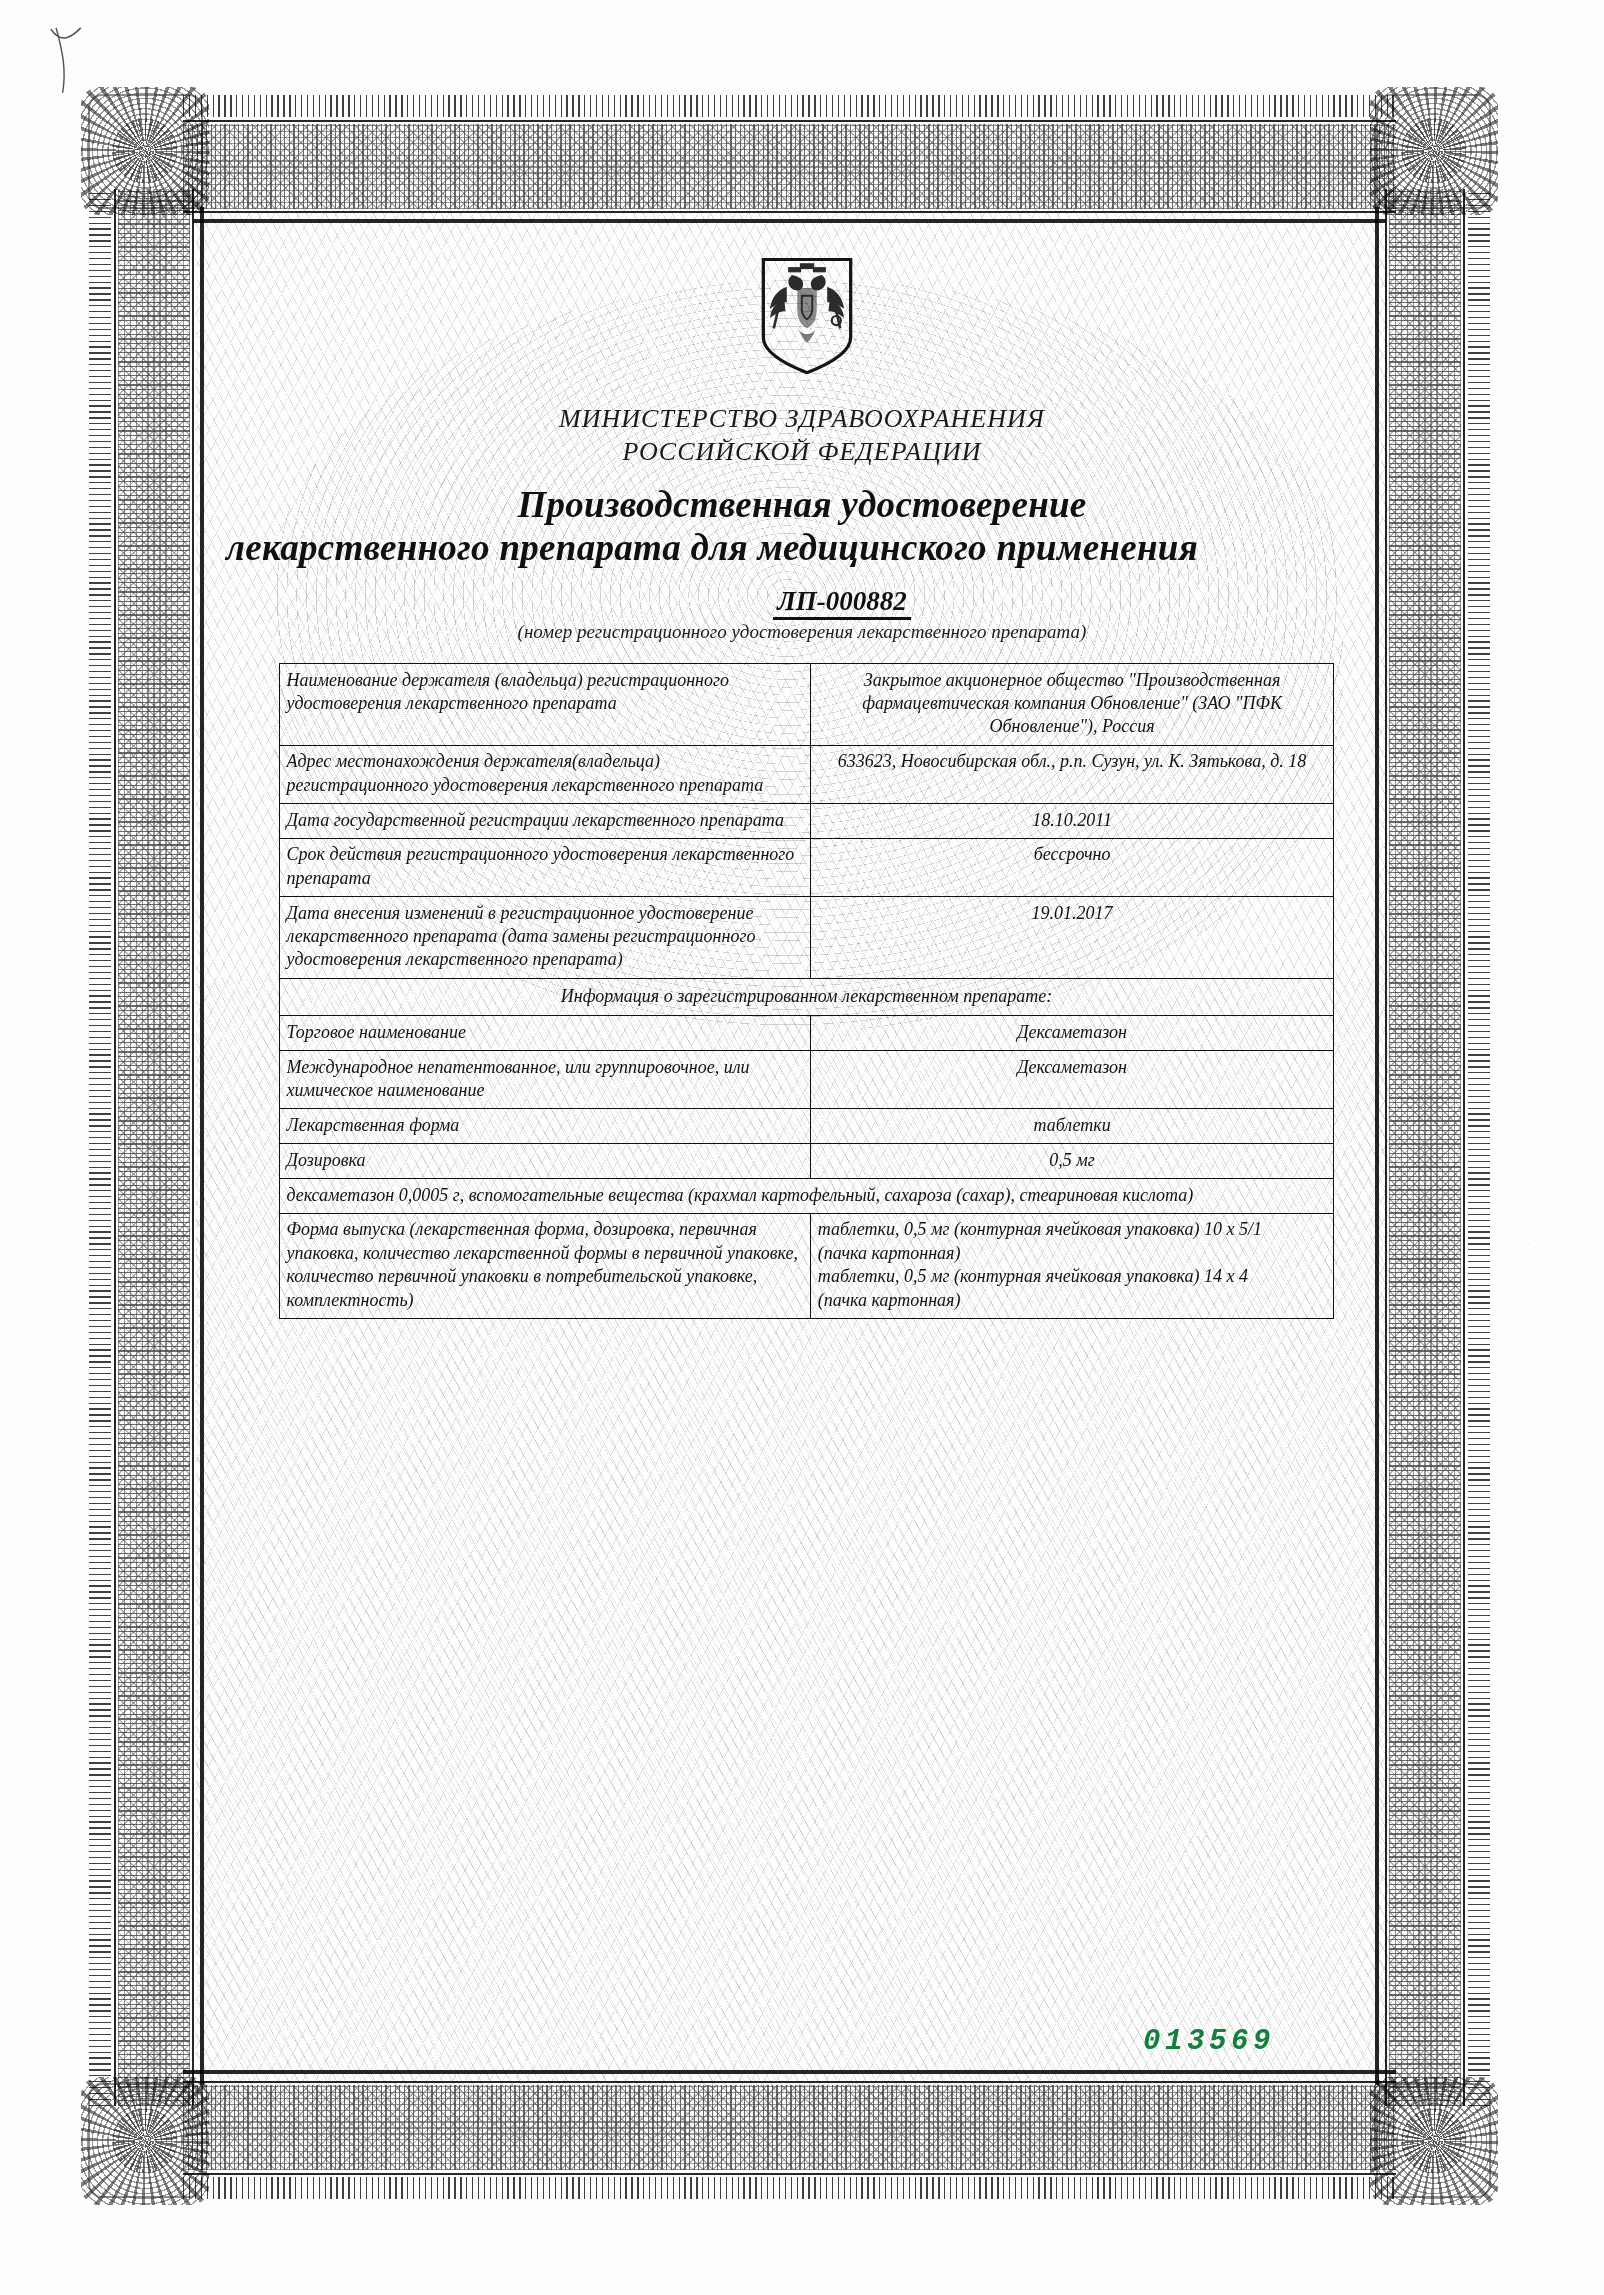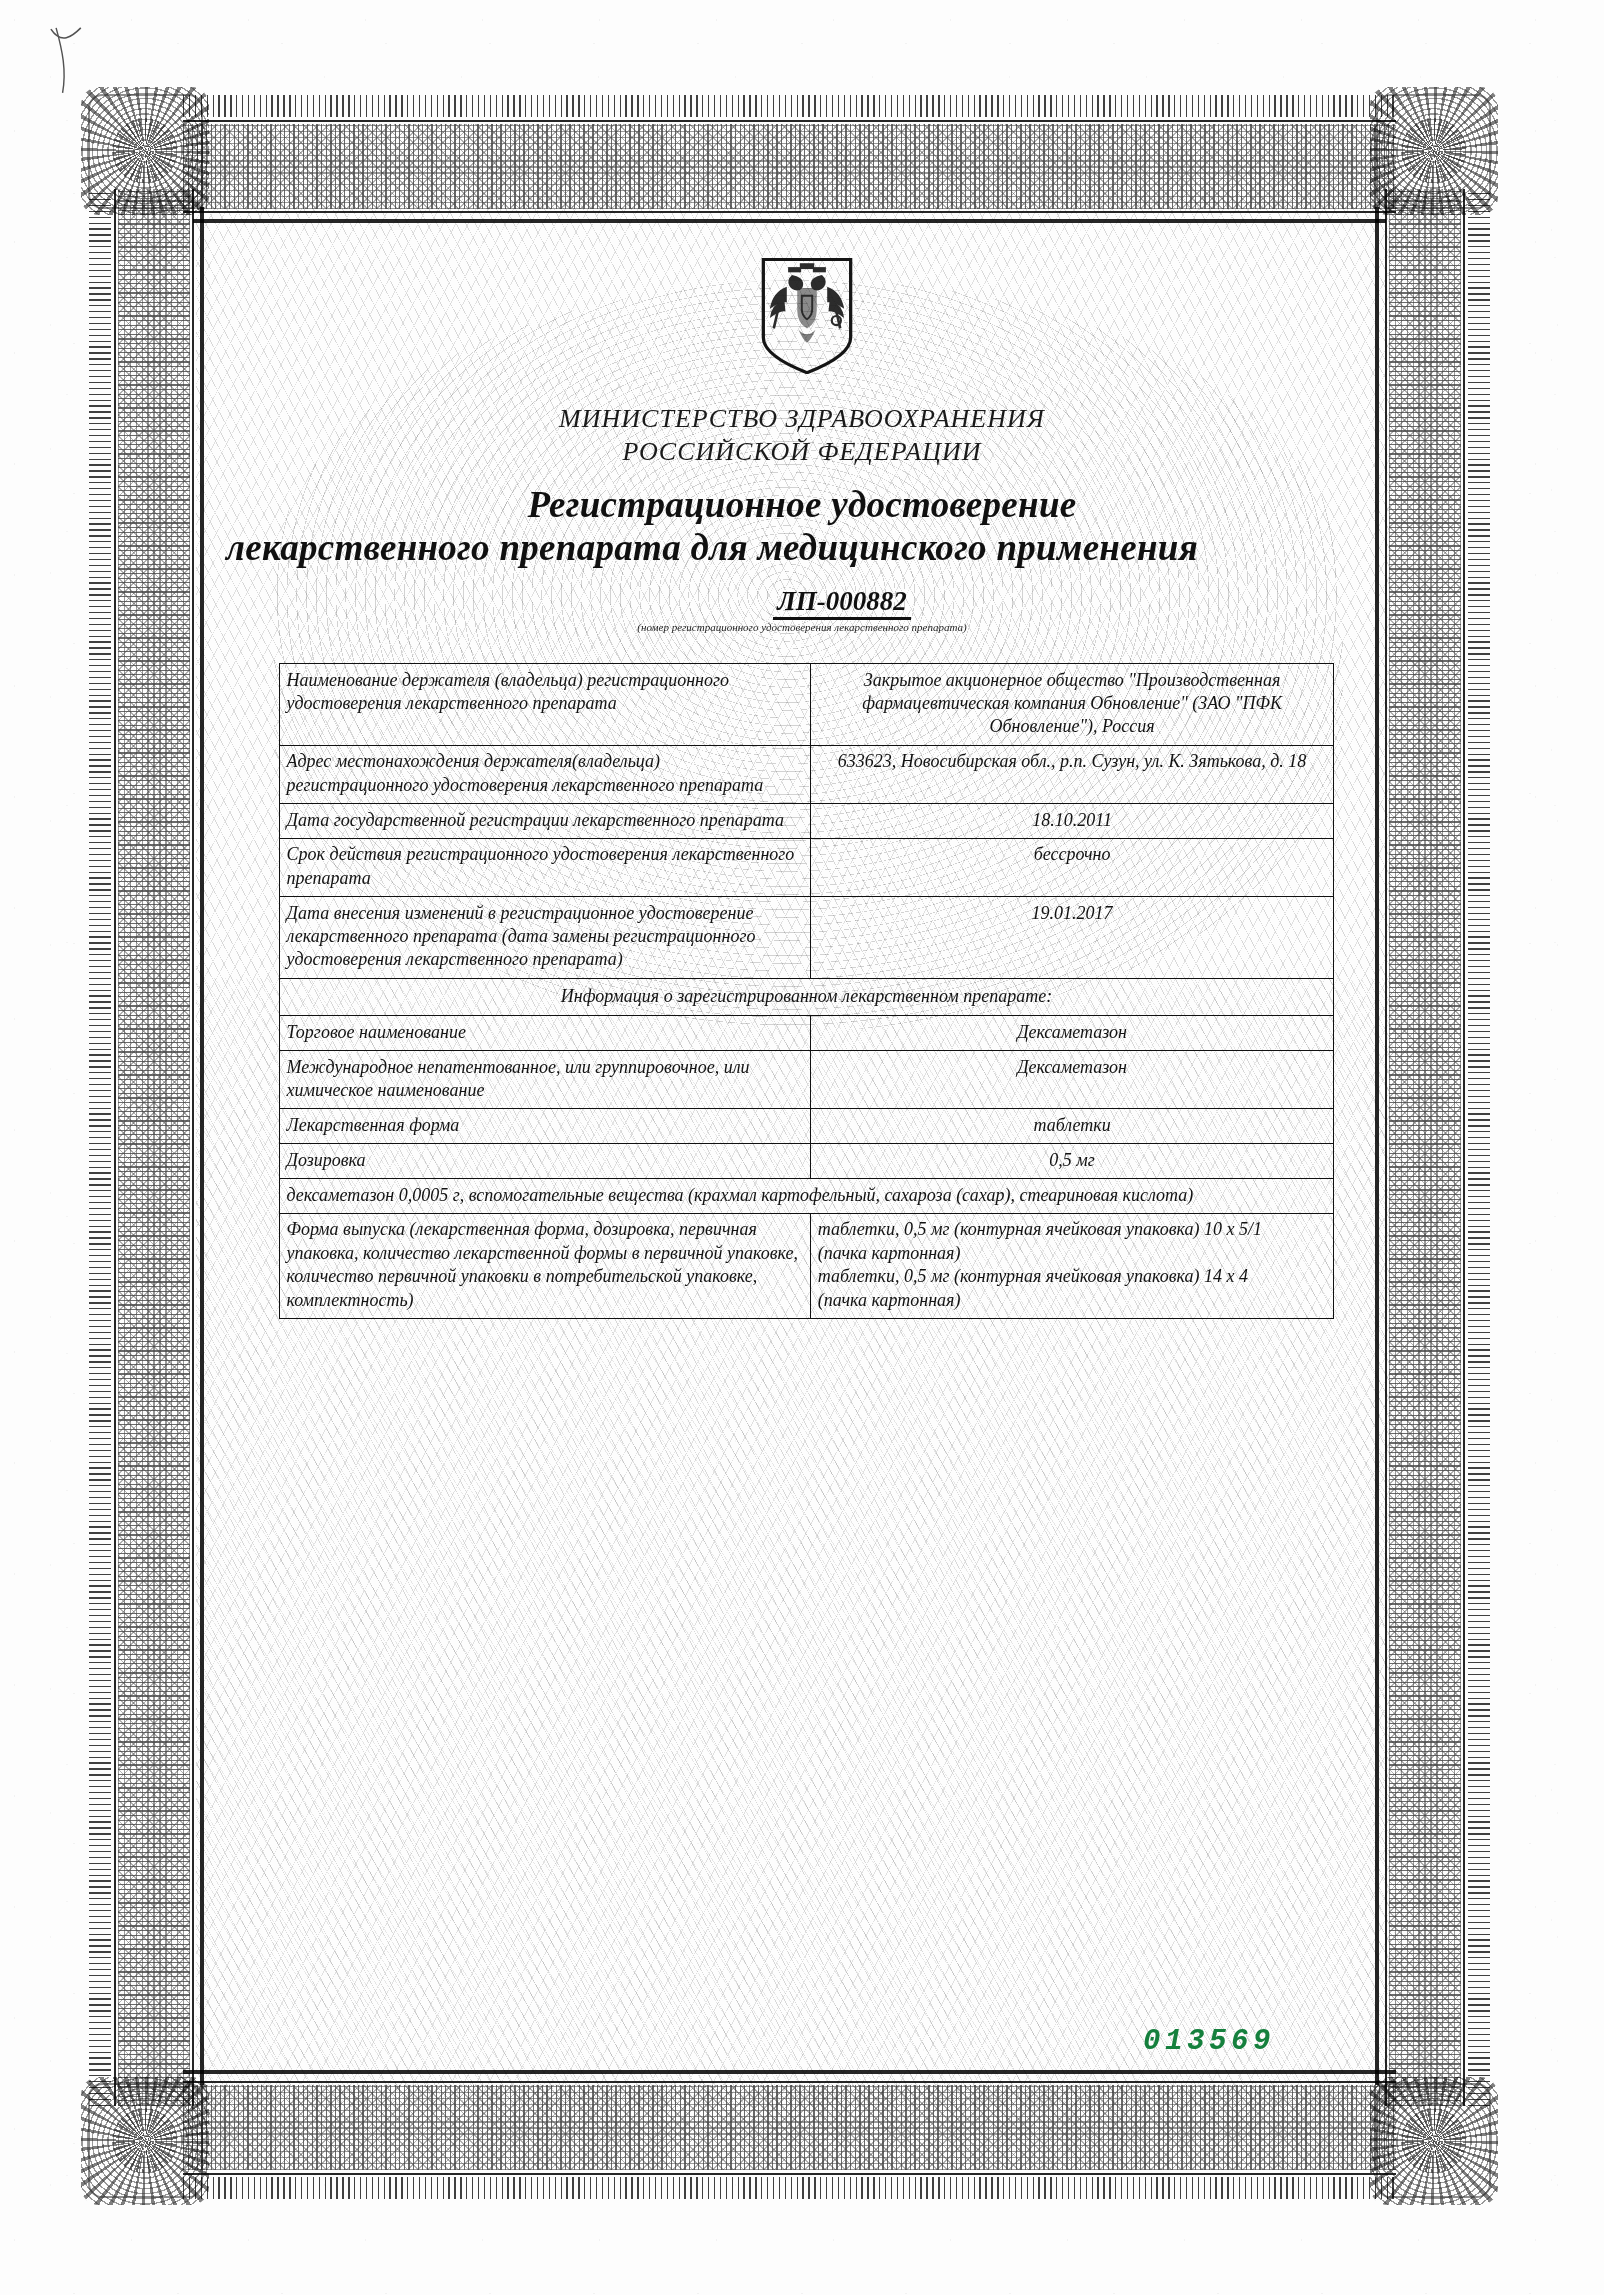--- a/index.html
+++ b/index.html
@@ -123,21 +123,21 @@
     font-size:37px;font-weight:bold;color:#101010;letter-spacing:0.3px;
   }
 
   #regno{
     position:absolute;width:1604px;text-align:center;top:586px;
     font-size:27px;font-weight:bold;color:#101010;padding-left:40px;
   }
   #regno span{border-bottom:3.3px solid #101010;padding:0 3.9px 1.3px 3.9px;}
   #regcap{
     position:absolute;width:1604px;text-align:center;top:621px;
-    font-size:11px;color:#1c1c1c;
+    font-size:19px;color:#1c1c1c;
   }
 
   
   #tbl{
     position:absolute;left:279px;top:663px;width:1055px;
     border-collapse:collapse;
     table-layout:fixed;
     border-radius:29px;
   }
   #tbl td{
@@ -241,21 +241,21 @@
         <path d="M30 82 l-6 26 M120 82 l6 26" stroke="#1b1b1b" stroke-width="4" fill="none"></path>
         <circle cx="120" cy="96" r="7" fill="none" stroke="#1b1b1b" stroke-width="3.4"></circle>
 
         <path d="M62 110 q13 14 26 0 q-7 16 -13 20 q-6 -4 -13 -20 z" opacity=".6"></path>
       </g>
     </svg>
 
     <div id="minline1">МИНИСТЕРСТВО ЗДРАВООХРАНЕНИЯ</div>
     <div id="minline2">РОССИЙСКОЙ ФЕДЕРАЦИИ</div>
 
-    <div id="title1">Регистрационное удостоверение</div>
+    <div id="title1">Производственная удостоверение</div>
     <div id="title2">лекарственного препарата для медицинского применения</div>
 
     <div id="regno">
       <span>ЛП-000882</span>
     </div>
     <div id="regcap">(номер регистрационного удостоверения лекарственного препарата)</div>
 
     <table id="tbl">
       <colgroup>
           <col class="c1">

